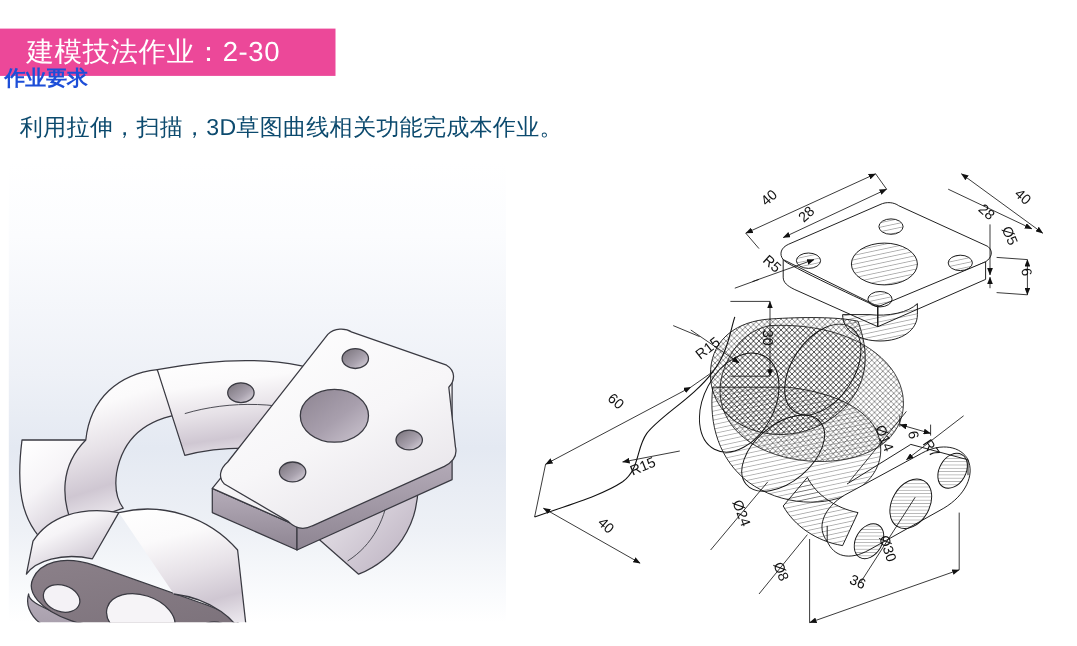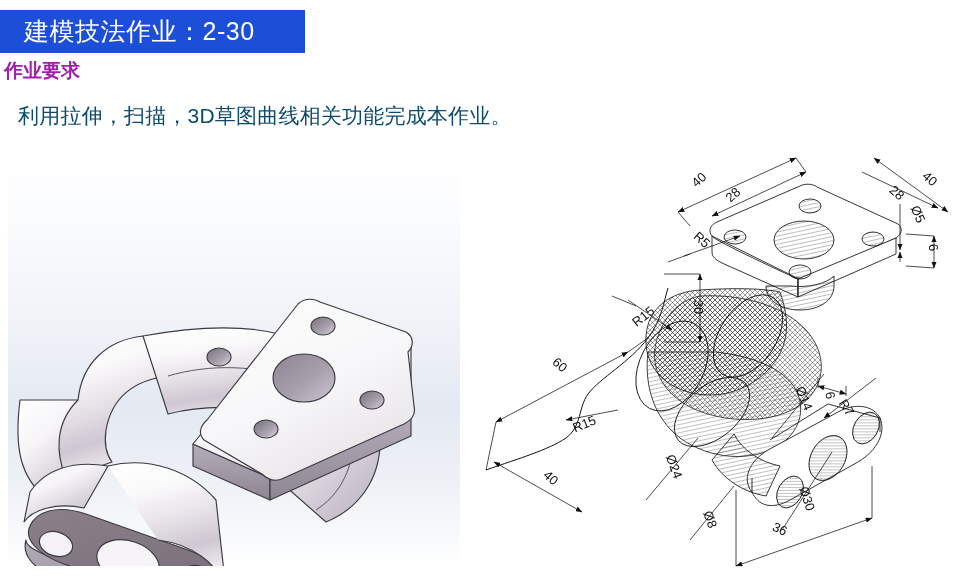--- a/index.html
+++ b/index.html
@@ -12,43 +12,43 @@
     height: 587px;
     position: relative;
     overflow: hidden;
     font-family: "Liberation Sans", "DejaVu Sans", sans-serif;
   }
 
   
   #title-banner {
     position: absolute;
     left: 0;
-    top: 10px;
+    top: 26px;
     width: 305px;
     height: 43px;
-    background: #1d4ed8;
+    background: #ec4899;
     display: flex;
     align-items: center;
   }
   #title-banner .title-text {
     color: #ffffff;
     font-size: 25px;
     line-height: 1;
     margin-left: 24px;
     letter-spacing: 0.5px;
     white-space: nowrap;
   }
 
   #section-heading {
     position: absolute;
     left: 4px;
     top: 58px;
     font-size: 19px;
     font-weight: bold;
-    color: #a21caf;
+    color: #1d4ed8;
     white-space: nowrap;
   }
 
   #body-text {
     position: absolute;
     left: 18px;
     top: 102px;
     font-size: 21px;
     color: #0c4a6e;
     white-space: nowrap;

